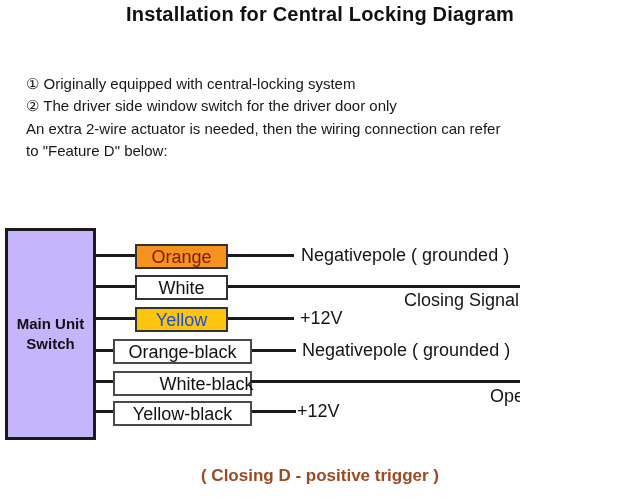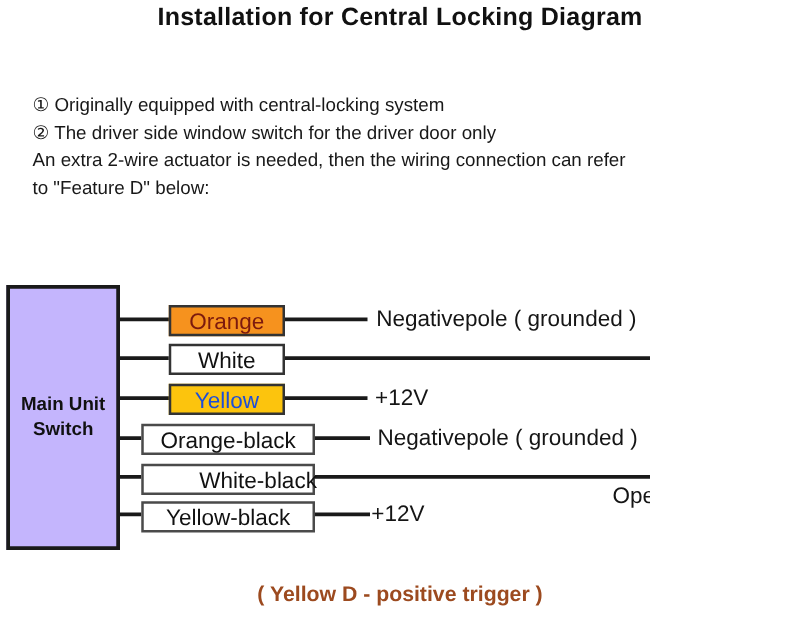--- a/index.html
+++ b/index.html
@@ -106,20 +106,21 @@
   </div>
 
   <div class="lab small b1" style="background-color: rgb(246, 146, 30); color: rgb(124, 26, 14);">Orange</div>
   <div class="lab small b2" style="background-color: rgb(255, 255, 255); color: rgb(17, 17, 17);">White</div>
   <div class="lab small b3" style="background-color: rgb(252, 196, 13); color: #1d4ed8;">Yellow</div>
   <div class="lab wide b4" style="background-color: rgb(255, 255, 255); color: rgb(17, 17, 17);">Orange-black</div>
   <div class="lab wide b5" style="background-color: rgb(255, 255, 255); color: rgb(17, 17, 17);">White-black</div>
   <div class="lab wide b6" style="background-color: rgb(255, 255, 255); color: rgb(17, 17, 17);">Yellow-black</div>
 
   <div class="ann a1">Negativepole ( grounded )</div>
+  <div class="ann a2">Closing Signal</div>
   <div class="ann a3">+12V</div>
   <div class="ann a4">Negativepole ( grounded )</div>
   <div class="ann a5">Opening Signal</div>
   <div class="ann a6">+12V</div>
 
-  <div class="caption" style="color: rgb(156, 74, 31);">( Yellow D - positive trigger )</div>
+  <div class="caption" style="color: rgb(156, 74, 31);">( Closing D - positive trigger )</div>
 
 </div>
 
 </body></html>

